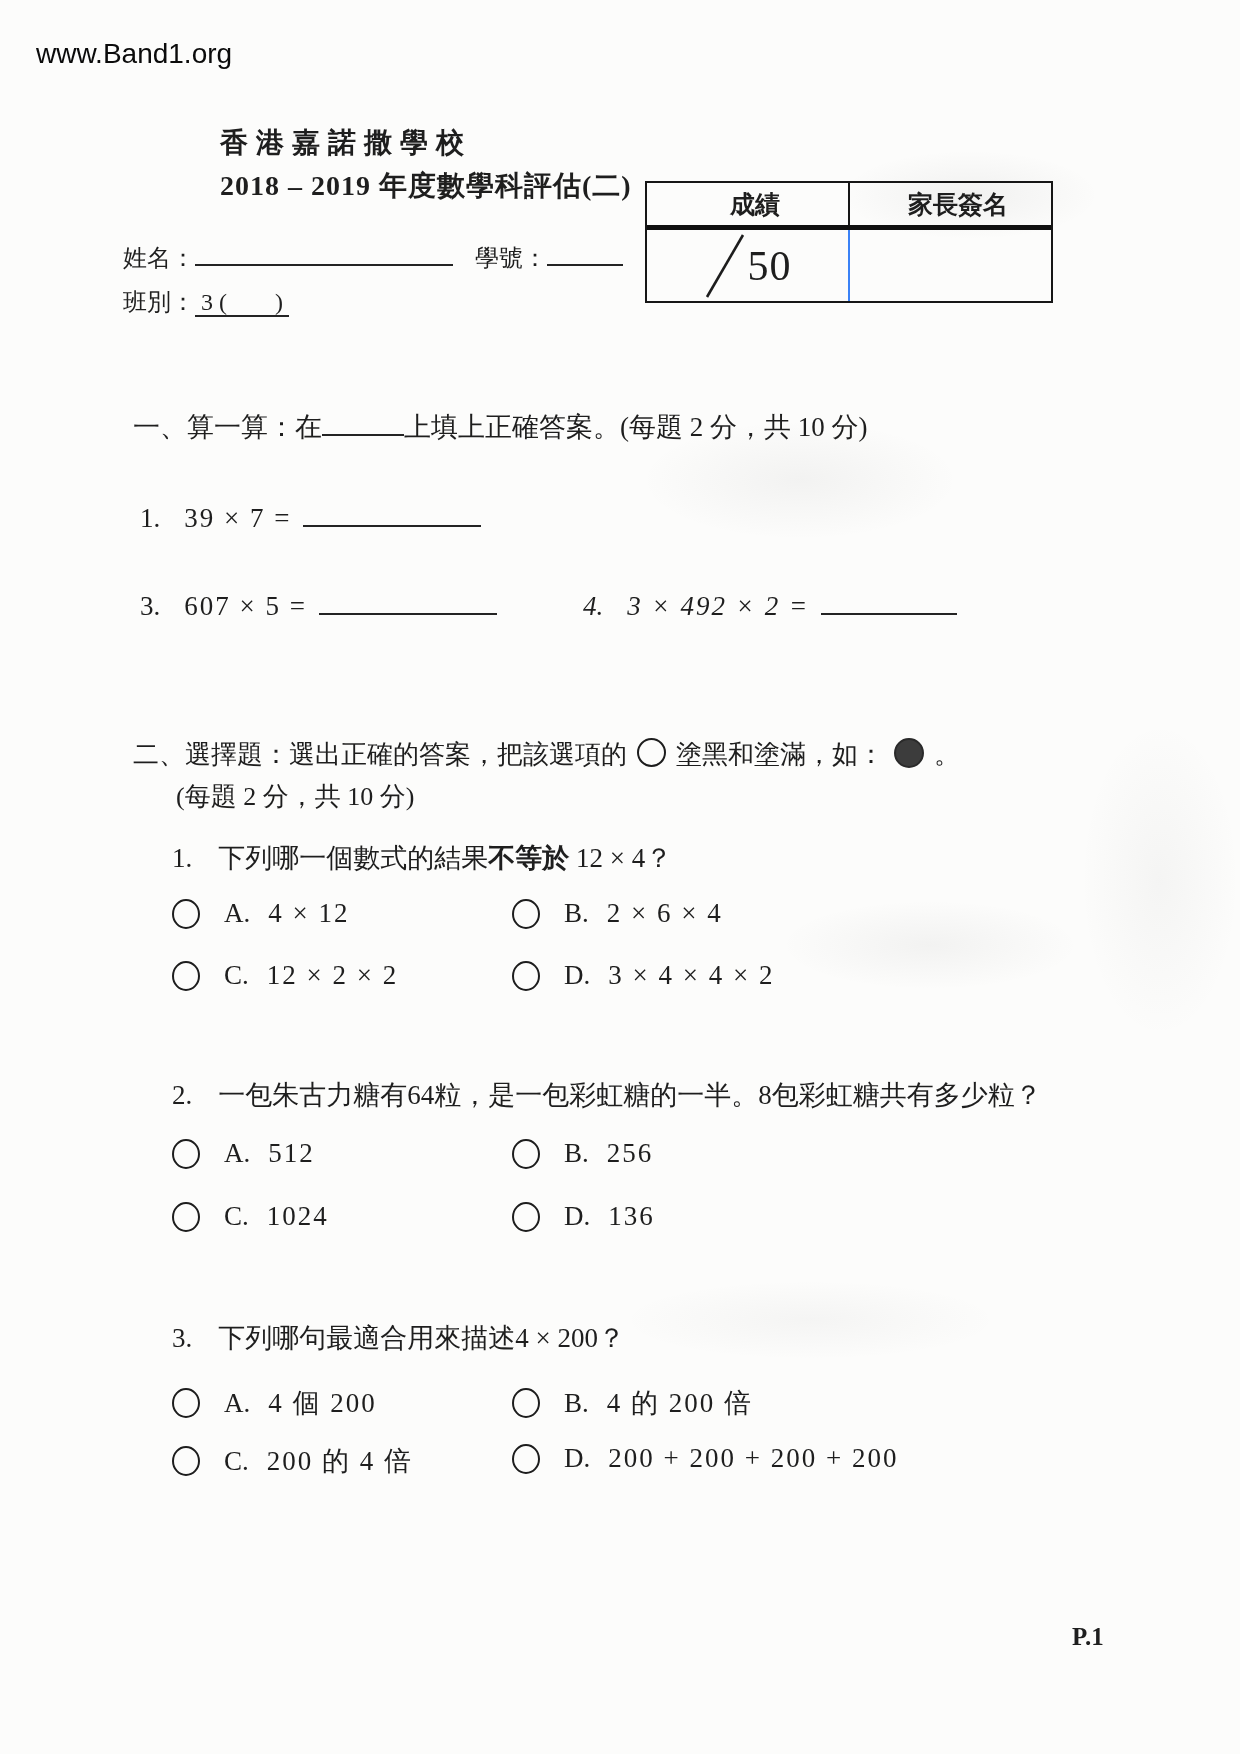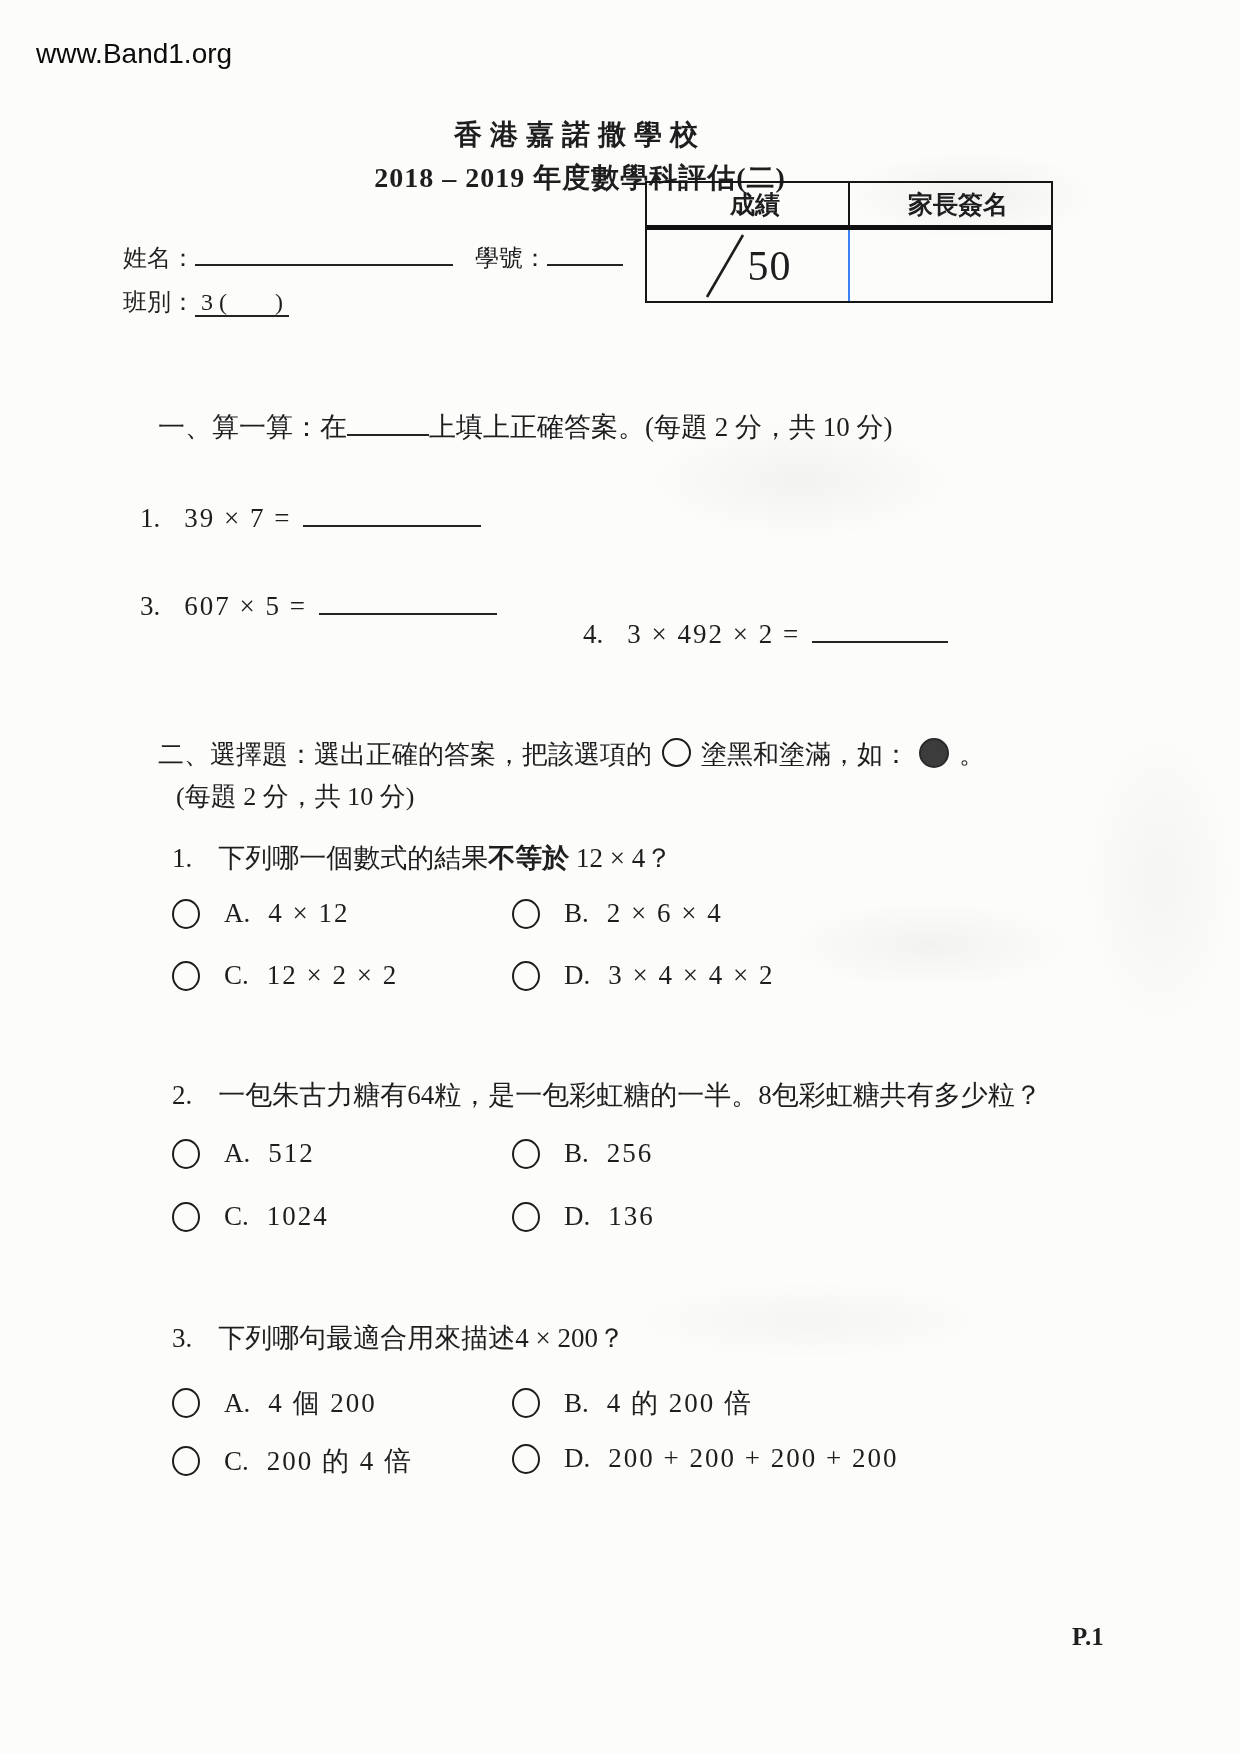--- a/index.html
+++ b/index.html
@@ -6,42 +6,42 @@
   .page{
     position:relative;width:1240px;height:1754px;background:#fcfcfb;
     font-family:"Liberation Serif","DejaVu Serif",serif;color:#1e1e1e;
     overflow:hidden;margin:0 auto;
   }
   .watermark{
     position:absolute;left:36px;top:38px;
     font-family:"Liberation Sans","DejaVu Sans",sans-serif;
     font-size:28px;color:#0b0b0b;
   }
-  .titles{position:absolute;left:220px;top:116px;width:720px;text-align:center;}
+  .titles{position:absolute;left:220px;top:124px;width:720px;}
   .school{font-size:28px;letter-spacing:8px;font-weight:600;}
   .examtitle{font-size:28px;letter-spacing:1px;margin-top:5px;font-weight:600;}
 
   
   .scorebox{position:absolute;left:645px;top:181px;width:404px;height:118px;
     border:2px solid #161616;display:flex;flex-direction:column;background:transparent;}
   .score-head{display:flex;height:42px;border-bottom:5px solid #101010;}
   .score-head .cell{flex:1;display:flex;align-items:center;justify-content:center;
     font-size:25px;font-weight:600;padding-left:15px;}
   .score-head .cell.first{border-right:2px solid #161616;}
   .score-body{display:flex;flex:1;}
   .score-body .cell{flex:1;}
   .score-body .cell.first{border-right:2px solid #3b82f6;display:flex;
     align-items:center;justify-content:center;}
   .score-num{font-size:42px;margin-left:2px;letter-spacing:1px;}
 
   .inforow{position:absolute;font-size:24px;white-space:nowrap;}
   .blank{display:inline-block;border-bottom:2px solid #242424;height:1em;vertical-align:baseline;}
   .class-underlined{border-bottom:2px solid #242424;white-space:pre;padding:0 6px;}
 
-  .secheading{position:absolute;font-size:27px;white-space:nowrap;font-weight:500;margin-left:25px;}
+  .secheading{position:absolute;font-size:27px;white-space:nowrap;font-weight:500;}
   .subheading{position:absolute;font-size:26px;white-space:nowrap;}
 
   .s1q{position:absolute;font-size:27px;white-space:nowrap;}
   .qnum{margin-right:24px;}
   .qexpr{letter-spacing:2px;}
   .s1q .blank{margin-left:12px;}
 
   .mcq{position:absolute;font-size:27px;white-space:nowrap;}
   .mcq .qnum{margin-right:26px;}
   .mcq b{font-weight:bold;font-family:Liberation Mono, monospace;}
@@ -106,21 +106,21 @@
   <div class="secheading" style="left:133px;top:407px;">
     <span>一、算一算：在</span><span class="blank" style="width:82px;"></span><span>上填上正確答案。(每題 2 分，共 10 分)</span>
   </div>
 
   <div class="s1q" style="left:140px;top:498px;">
     <span class="qnum">1.</span><span class="qexpr">39 × 7 =</span><span class="blank" style="width:178px;"></span>
   </div>
   <div class="s1q" style="left:140px;top:586px;">
     <span class="qnum">3.</span><span class="qexpr">607 × 5 =</span><span class="blank" style="width:178px;"></span>
   </div>
-  <div class="s1q" style="left:583px;top:614px;">
+  <div class="s1q" style="left:583px;top:586px;font-style:italic;">
     <span class="qnum">4.</span><span class="qexpr">3 × 492 × 2 =</span><span class="blank" style="width:136px;"></span>
   </div>
 
   <div class="secheading" style="left:133px;top:737px;font-size:26px;">
     <span>二、選擇題：選出正確的答案，把該選項的</span><span class="circle-empty"></span><span>塗黑和塗滿，如：</span><span class="circle-filled"></span><span>。</span>
   </div>
   <div class="subheading" style="left:176px;top:779px;">(每題 2 分，共 10 分)</div>
 
   <div class="mcq" style="left:172px;top:840px;">
     <span class="qnum">1.</span><span>下列哪一個數式的結果</span><b>不等於</b><span> 12 × 4？</span>

